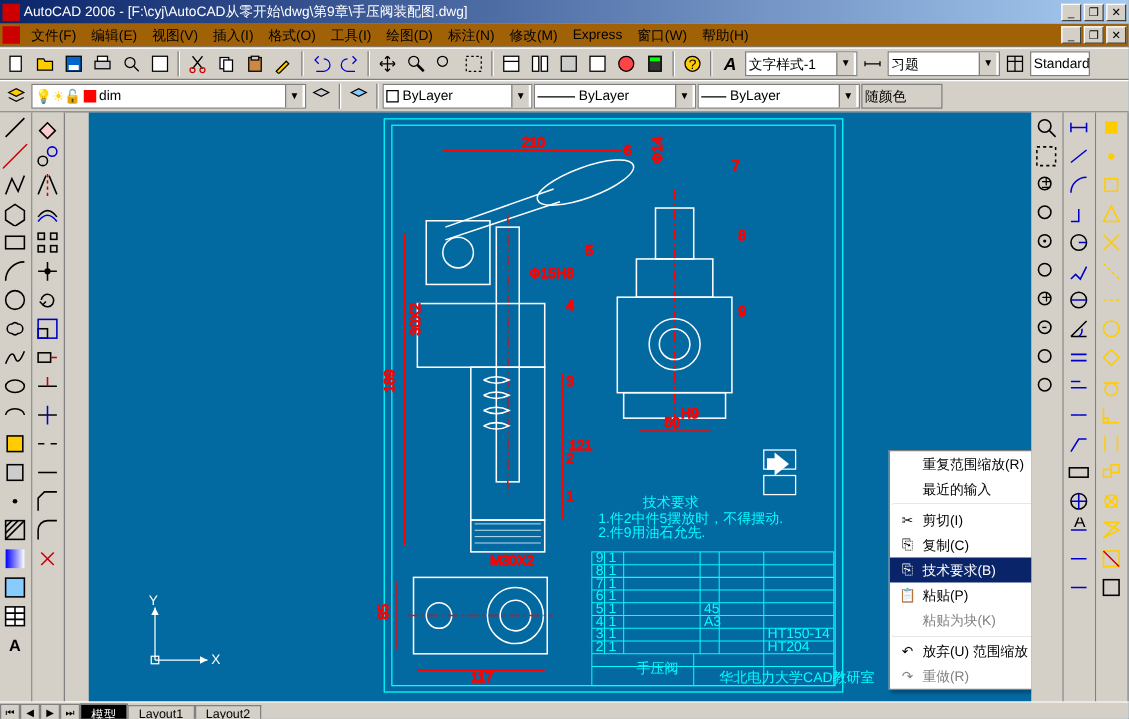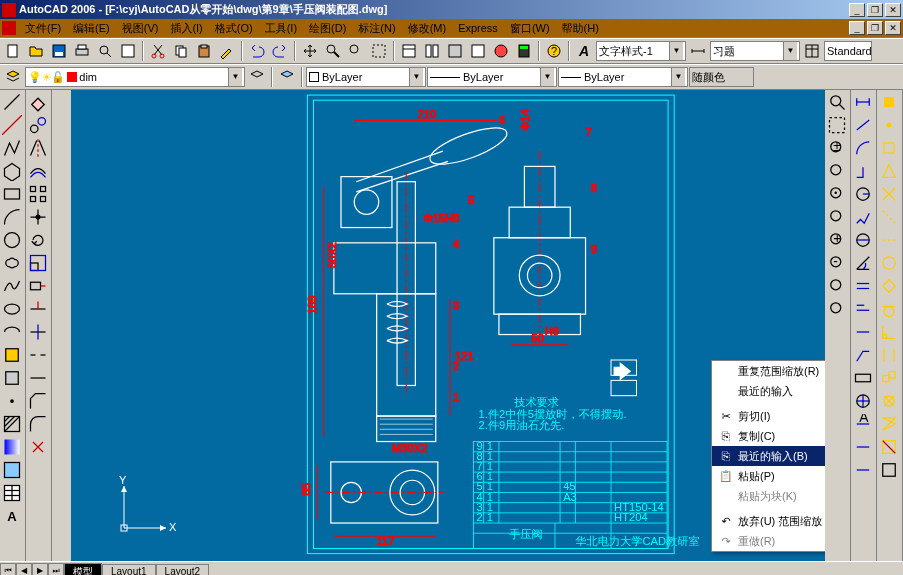--- a/index.html
+++ b/index.html
@@ -1,20 +1,20 @@
 <!DOCTYPE html>
 <html><head>
 <meta charset="utf-8">
 <style>
 * { margin: 0; padding: 0; box-sizing: border-box; font-family: "Microsoft YaHei", SimSun, sans-serif; font-size: 11px; }
 body { background: #d4d0c8; width: 903px; height: 575px; overflow: hidden; position: relative; }
 
 .titlebar { height: 19px; background: linear-gradient(to right, #0a246a, #a6caf0); color: #fff; display: flex; align-items: center; padding: 0 2px; }
 .titlebar .icon { width: 14px; height: 14px; background: #c00; margin-right: 3px; display: inline-block; }
-.titlebar .title { flex: 1; font-weight: bold; font-size: 11px; }
+.titlebar .title { flex: 1; font-weight: normal; font-size: 11px; }
 .titlebar .winbtn { width: 16px; height: 14px; background: #d4d0c8; border: 1px solid #fff; border-right-color: #404040; border-bottom-color: #404040; margin-left: 2px; font-size: 9px; text-align: center; line-height: 12px; color: #000; cursor: pointer; }
 
 .menubar { height: 19px; background: #a16207; display: flex; align-items: center; padding: 0 2px; border-bottom: 1px solid #808080; }
 .menubar .icon { width: 14px; height: 14px; background: #c00; margin-right: 3px; }
 .menubar .mitem { padding: 2px 6px; cursor: pointer; }
 .menubar .winbtn { width: 16px; height: 14px; background: #d4d0c8; border: 1px solid #fff; border-right-color: #404040; border-bottom-color: #404040; margin-left: 2px; font-size: 9px; text-align: center; line-height: 12px; cursor: pointer; }
 
 .toolbar-row { height: 26px; background: #d4d0c8; display: flex; align-items: center; border-top: 1px solid #fff; border-bottom: 1px solid #808080; padding: 0 2px; gap: 1px; }
 .tbtn { width: 22px; height: 22px; border: 1px solid #d4d0c8; display: flex; align-items: center; justify-content: center; cursor: pointer; position: relative; }
 .tbtn svg { width: 16px; height: 16px; }
@@ -650,21 +650,21 @@
       <div class="ctxitem">
           <span class="ico">✂</span>
           <span class="lbl">剪切(I)</span>
         </div>
       <div class="ctxitem">
           <span class="ico">⎘</span>
           <span class="lbl">复制(C)</span>
         </div>
       <div class="ctxitem sel">
           <span class="ico">⎘</span>
-          <span class="lbl">最近的输入(B)</span>
+          <span class="lbl">技术要求(B)</span>
           <span class="sc">CTRL+SHIFT+C</span>
         </div>
       <div class="ctxitem">
           <span class="ico">📋</span>
           <span class="lbl">粘贴(P)</span>
         </div>
       <div class="ctxitem dis">
           <span class="ico"></span>
           <span class="lbl">粘贴为块(K)</span>
           <span class="sc">CTRL+SHIFT+V</span>

